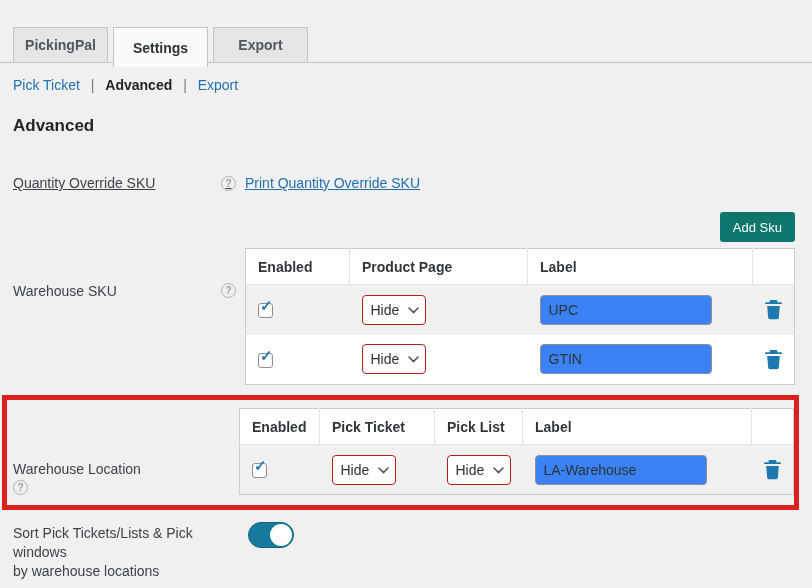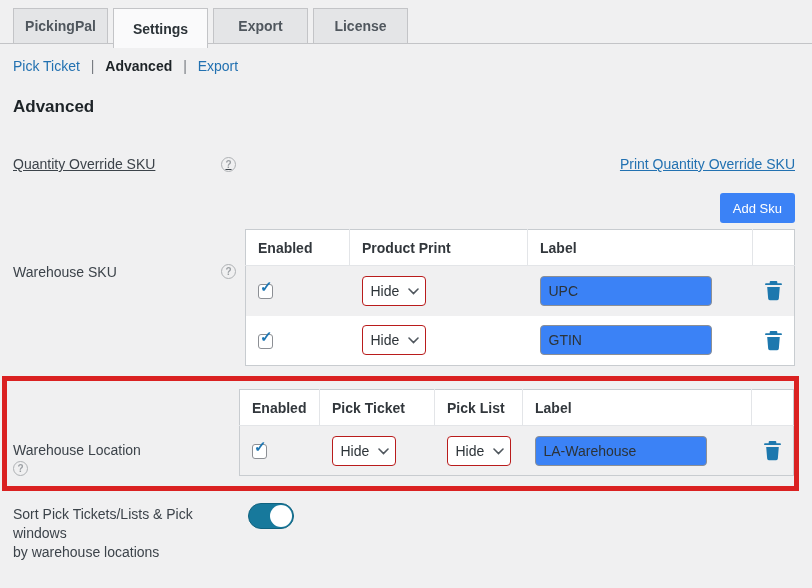--- a/index.html
+++ b/index.html
@@ -7,21 +7,21 @@
   body {
     width:812px; height:588px; overflow:hidden;
     background:#f0f0f1; color:#3c434a;
     font-family:"Liberation Sans", sans-serif; font-size:14px;
   }
 
   
   .tab-bar {
     height:44px; padding:8px 0 0 13px;
     border-bottom:1px solid #c3c4c7;
-    display:flex; gap:5px; align-items:flex-start;
+    display:flex; gap:5px; align-items:flex-start;margin-top:19px;
   }
   .tab {
     width:95px; height:36px;
     background:#e4e5e7; border:1px solid #c3c4c7;
     display:flex; align-items:center; justify-content:center;
     font-size:14px; font-weight:600; color:#50575e; cursor:pointer;
     position:relative; z-index:1;
   }
   .tab.active {
     height:40px; background:#fafafb; border-bottom:none;
@@ -44,29 +44,29 @@
   .help {
     display:inline-flex; align-items:center; justify-content:center;
     width:15px; height:15px; border-radius:50%;
     border:1.5px solid #aeb1b4; color:#9ca0a4;
     font-size:10px; font-weight:700; line-height:1; cursor:pointer; flex:none;
     margin-top:1px;
   }
 
   .row-quantity { margin-top:38px; }
   .row-quantity .label-cell { align-items:center;text-decoration:underline; }
-  .row-quantity .field-cell { display:flex; align-items:center;justify-content:flex-end; }
+  .row-quantity .field-cell { display:flex; align-items:center; }
   .field-link { color:#2271b1; text-decoration:underline; cursor:pointer; }
 
   .row-additional { margin-top:20px; }
   .row-additional .label-cell { padding-top:70px; }
 
   .btn-row { display:flex; justify-content:flex-end; margin-bottom:6px; }
   .btn-primary {
-    background:#3b82f6; color:#fff; border:none; border-radius:3px;
+    background:#0f766e; color:#fff; border:none; border-radius:3px;
     height:30px; padding:0 13px; font-size:13px;
     font-family:"Liberation Sans", sans-serif; cursor:pointer;
   }
 
   .settings-table {
     width:100%; border-collapse:collapse; background:#fff;
     border:1px solid #c8ccd0;
   }
   .settings-table th {
     height:36px; text-align:left; padding:0 12px;
@@ -133,23 +133,20 @@
 
 <div class="tab-bar">
   <div class="tab">
       <span>PickingPal</span>
     </div>
   <div class="tab active">
       <span>Settings</span>
     </div>
   <div class="tab">
       <span>Export</span>
-    </div>
-  <div class="tab">
-      <span>License</span>
     </div>
 </div>
 
 <div class="content">
 
   <div class="subnav">
     <a>Pick Ticket</a>
     <span class="sep">|</span>
     <span class="current">Advanced</span>
     <span class="sep">|</span>
@@ -180,21 +177,21 @@
       <table class="settings-table">
         <colgroup>
             <col style="width:104px">
             <col style="width:178px">
             <col>
             <col style="width:42px">
           </colgroup>
         <thead>
           <tr>
             <th>Enabled</th>
-            <th>Product Print</th>
+            <th>Product Page</th>
             <th>Label</th>
             <th></th>
           </tr>
         </thead>
         <tbody>
           <tr>
             <td><span class="cb"><span class="check">✓</span></span></td>
             <td>
               <span class="select-wrap">
                 <select class="wp-select">

